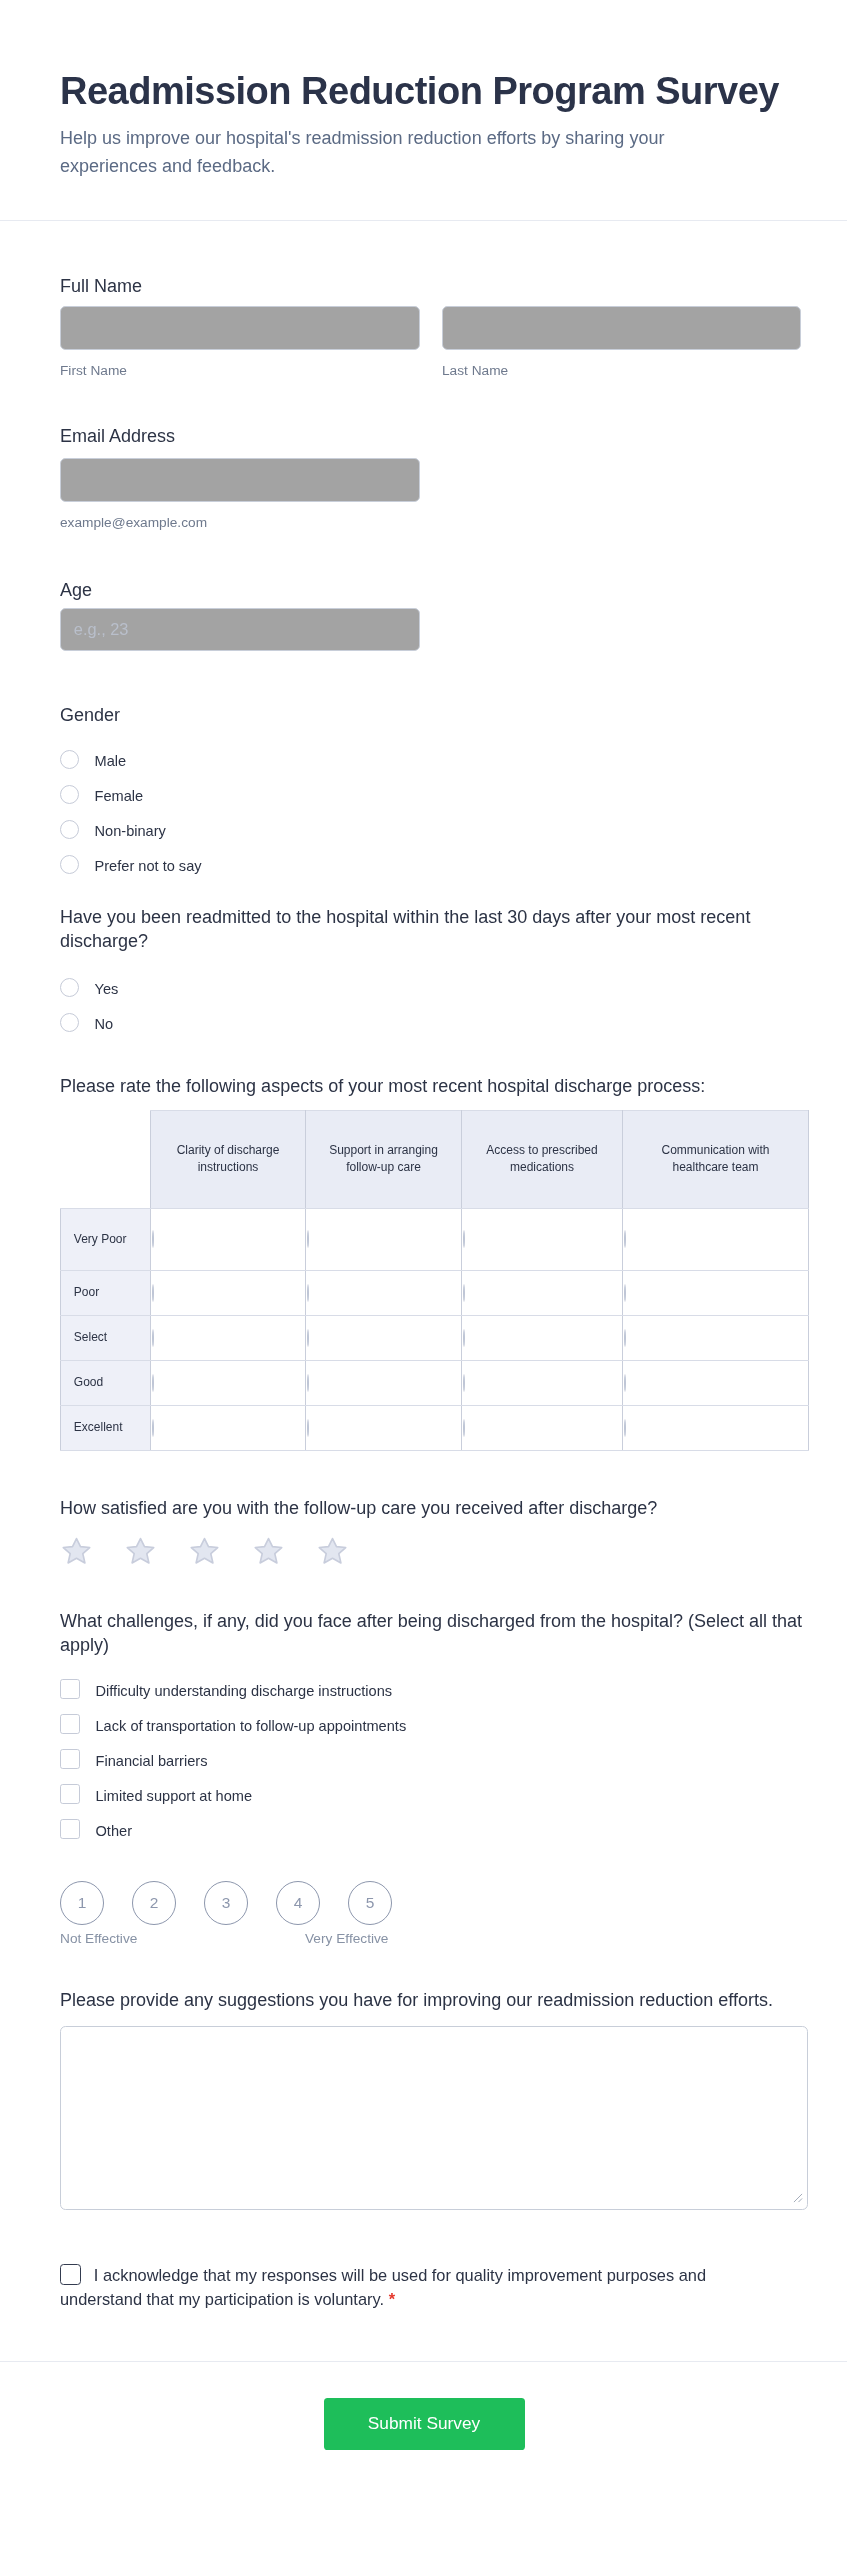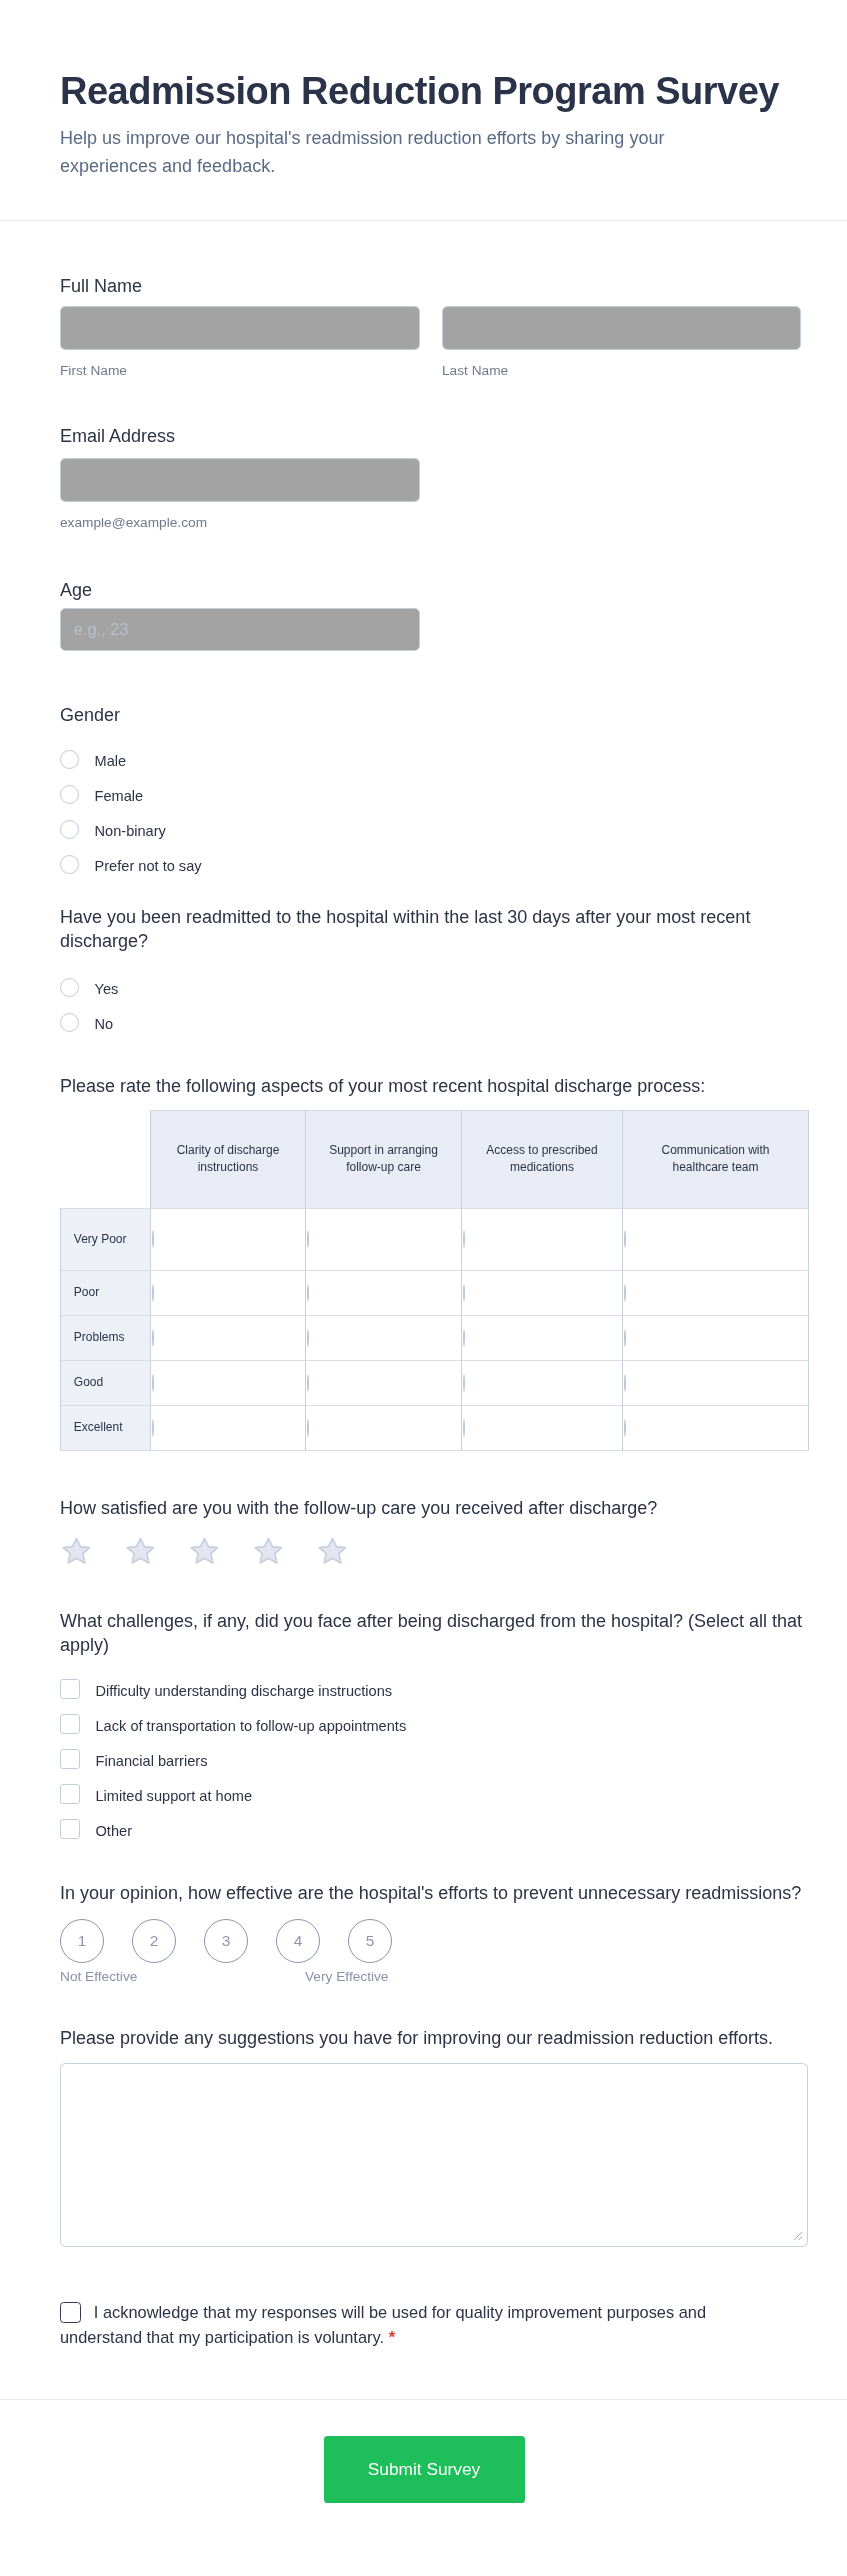--- a/index.html
+++ b/index.html
@@ -231,21 +231,21 @@
   
   .form-footer {
     margin-top: 49px;
     border-top: 0.9px solid #e7eaf1;
     padding: 36px 0 47px;
     display: flex;
     justify-content: center;
   }
   .submit-btn {
     width: 201px;
-    height: 67px;
+    height: 52px;
     background: #1ebe5a;
     color: #ffffff;
     font-size: 17.3px;
     font-weight: 500;
     font-family: inherit;
     border: none;
     border-radius: 3.6px;
     cursor: pointer;
   }
 </style>
@@ -346,21 +346,21 @@
         <td class="cell"><span class="matrix-radio"></span></td>
       </tr>
       <tr class="mrow">
         <td class="row-head">Poor</td>
         <td class="cell"><span class="matrix-radio"></span></td>
         <td class="cell"><span class="matrix-radio"></span></td>
         <td class="cell"><span class="matrix-radio"></span></td>
         <td class="cell"><span class="matrix-radio"></span></td>
       </tr>
       <tr class="mrow">
-        <td class="row-head">Problems</td>
+        <td class="row-head">Select</td>
         <td class="cell"><span class="matrix-radio"></span></td>
         <td class="cell"><span class="matrix-radio"></span></td>
         <td class="cell"><span class="matrix-radio"></span></td>
         <td class="cell"><span class="matrix-radio"></span></td>
       </tr>
       <tr class="mrow">
         <td class="row-head">Good</td>
         <td class="cell"><span class="matrix-radio"></span></td>
         <td class="cell"><span class="matrix-radio"></span></td>
         <td class="cell"><span class="matrix-radio"></span></td>
@@ -418,21 +418,20 @@
         <span class="option-text">Limited support at home</span>
       </div>
       <div class="option-row">
         <span class="checkbox-square"></span>
         <span class="option-text">Other</span>
       </div>
     </div>
   </section>
 
   <section class="q" id="q-effectiveness">
-    <div class="q-label">In your opinion, how effective are the hospital's efforts to prevent unnecessary readmissions?</div>
     <div class="scale-row">
       <div class="scale-circle">1</div>
       <div class="scale-circle">2</div>
       <div class="scale-circle">3</div>
       <div class="scale-circle">4</div>
       <div class="scale-circle">5</div>
     </div>
     <div class="scale-labels">
       <span class="min">Not Effective</span>
       <span class="max">Very Effective</span>

